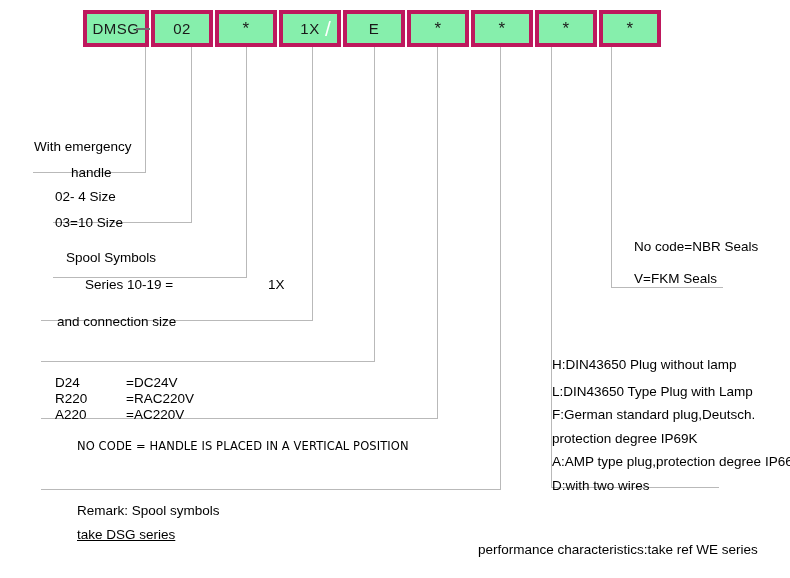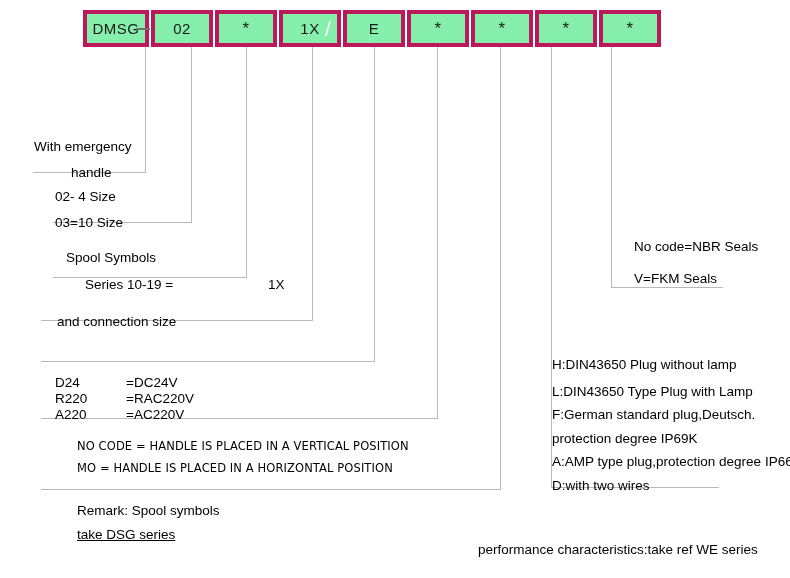--- a/index.html
+++ b/index.html
@@ -155,21 +155,20 @@
   <div class="txt" style="left:55px; top:376px;">D24</div>
   <div class="txt" style="left:126px; top:376px;">=DC24V</div>
 
   <div class="txt" style="left:55px; top:392px;">R220</div>
   <div class="txt" style="left:126px; top:392px;">=RAC220V</div>
 
   <div class="txt" style="left:55px; top:408px;">A220</div>
   <div class="txt" style="left:126px; top:408px;">=AC220V</div>
 
   <div class="txt caps" style="left:77px; top:441px;">NO CODE = HANDLE IS PLACED IN A VERTICAL POSITION</div>
-  <div class="txt caps" style="left:77px; top:463px;">MO = HANDLE IS PLACED IN A HORIZONTAL POSITION</div>
 
   <div class="txt" style="left:77px; top:504px;">Remark: Spool symbols</div>
   <div class="txt" style="left:77px; top:528px;text-decoration:underline;">take DSG series</div>
 
   <div class="txt" style="left:634px; top:240px;">No code=NBR Seals</div>
   <div class="txt" style="left:634px; top:272px;">V=FKM Seals</div>
 
   <div class="txt" style="left:552px; top:358px;">H:DIN43650 Plug without lamp</div>
   <div class="txt" style="left:552px; top:385px;">L:DIN43650 Type Plug with Lamp</div>
   <div class="txt" style="left:552px; top:408px;">F:German standard plug,Deutsch.</div>

